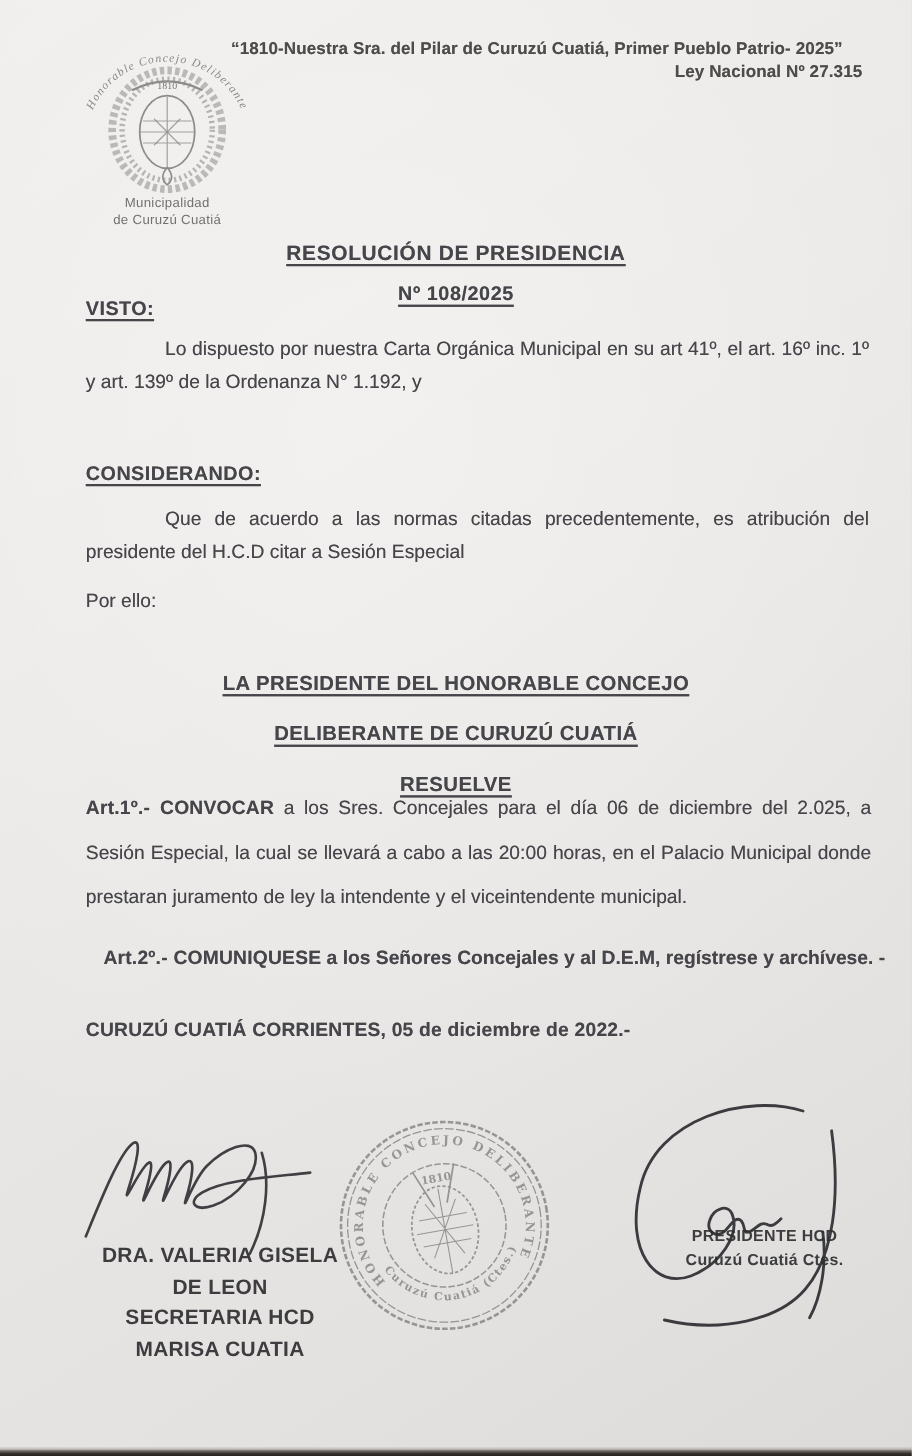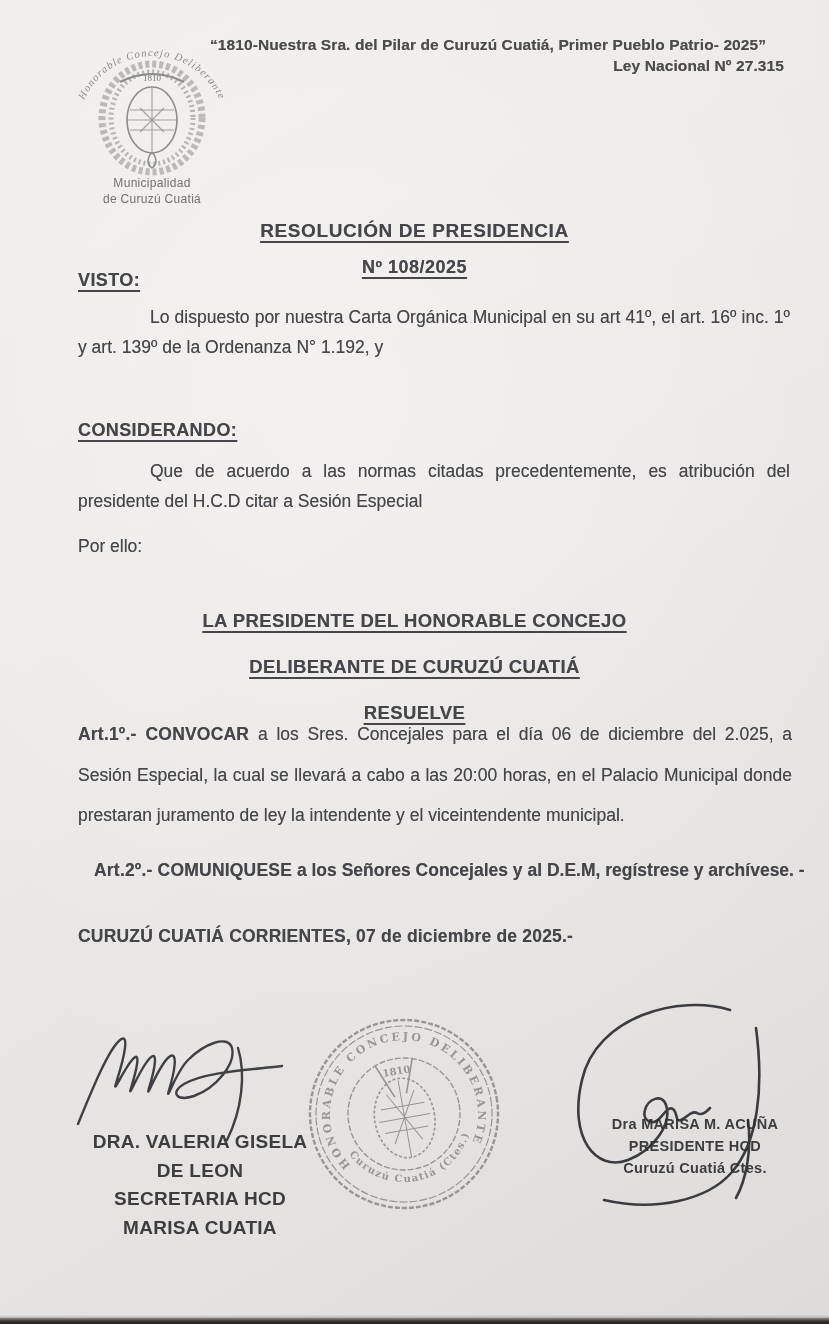--- a/index.html
+++ b/index.html
@@ -90,21 +90,21 @@
   <p class="abs body-p indent just ink" style="top:456px;margin:0">Que de acuerdo a las normas citadas precedentemente, es atribución del presidente del H.C.D citar a Sesión Especial</p>
   <div class="abs por-ello ink">Por ello:</div>
 
   <div class="abs resolve ink" style="top:586px"><span class="u">LA PRESIDENTE DEL HONORABLE CONCEJO</span></div>
   <div class="abs resolve ink" style="top:632px"><span class="u">DELIBERANTE DE CURUZÚ CUATIÁ</span></div>
   <div class="abs resolve ink" style="top:678px"><span class="u">RESUELVE</span></div>
 
   <p class="abs article ink" style="top:714px;margin:0"><b>Art.1º.- CONVOCAR</b><span> a los Sres. Concejales para el día 06 de diciembre del 2.025, a Sesión Especial, la cual se llevará a cabo a las 20:00 horas, en el Palacio Municipal donde prestaran juramento de ley la intendente y el viceintendente municipal.</span></p>
   <p class="abs article art2 ink" style="top:834px;margin:16px"><b>Art.2º.- COMUNIQUESE</b><span> a los Señores Concejales y al D.E.M, regístrese y archívese. -</span></p>
 
-  <div class="abs dateline ink">CURUZÚ CUATIÁ CORRIENTES, 07 de diciembre de 2025.-</div>
+  <div class="abs dateline ink">CURUZÚ CUATIÁ CORRIENTES, 05 de diciembre de 2022.-</div>
 
   <div class="abs sig-name sig-left-text">
     <div>DRA. VALERIA GISELA DE LEON</div>
     <div>SECRETARIA HCD</div>
     <div>MARISA CUATIA</div>
   </div>
   <svg class="abs sig-svg" style="left:70px;top:1022px" width="250" height="125" viewBox="0 0 250 125">
     <g fill="none" stroke="#2f2f33" stroke-width="2.4" stroke-linecap="round" opacity="0.9">
       <path d="M8,102 C22,68 38,28 50,18 C60,10 54,36 47,58 C41,77 52,50 62,38 C72,26 66,50 61,66 C57,80 70,46 80,36 C89,27 84,50 79,66 C75,81 88,44 99,35 C109,27 104,52 99,68 C95,83 106,50 118,38 C134,22 158,12 162,26 C166,42 146,66 124,74 C106,80 100,70 114,62 C134,50 178,48 212,44"></path>
       <path d="M168,26 C176,52 172,88 157,118"></path>
@@ -129,21 +129,20 @@
         </text>
         <ellipse cx="0" cy="4" rx="30" ry="40" stroke-width="1.6" stroke-dasharray="3 2"></ellipse>
         <path d="M-22,-8 L22,-8 M-26,4 L26,4 M-22,16 L22,16 M0,-34 L0,44 M-14,-22 L14,28 M14,-22 L-14,28" stroke-width="1"></path>
         <path d="M-20,-52 L-6,-18 M18,-54 L6,-20" stroke-width="1.6"></path>
         <text x="0" y="-40" text-anchor="middle" font-size="10" font-weight="bold" fill="#6e6e6e" stroke="none" font-family="DejaVu Serif,serif">1810</text>
       </g>
     </svg>
   </div>
 
   <div class="abs sig-name sig-right-text">
-    <div>Dra MARISA M. ACUÑA</div>
     <div>PRESIDENTE HCD</div>
     <div>Curuzú Cuatiá Ctes.</div>
   </div>
   <svg class="abs sig-svg" style="left:560px;top:1000px" width="250" height="218" viewBox="0 0 250 218">
     <g fill="none" stroke="#2e2e32" stroke-width="2.6" stroke-linecap="round" opacity="0.92">
       <path d="M170,10 C120,-6 36,16 22,80 C8,138 36,172 68,160 C96,149 112,122 106,105 C102,93 88,99 85,110 C82,120 92,126 99,119 C105,113 109,105 114,110 C118,115 115,122 121,120 C127,118 131,110 137,113 C142,116 146,112 150,108"></path>
       <path d="M196,28 C204,88 198,142 172,172 C148,200 96,212 44,200"></path>
       <path d="M188,120 C192,150 186,180 176,198"></path>
     </g>
   </svg>

